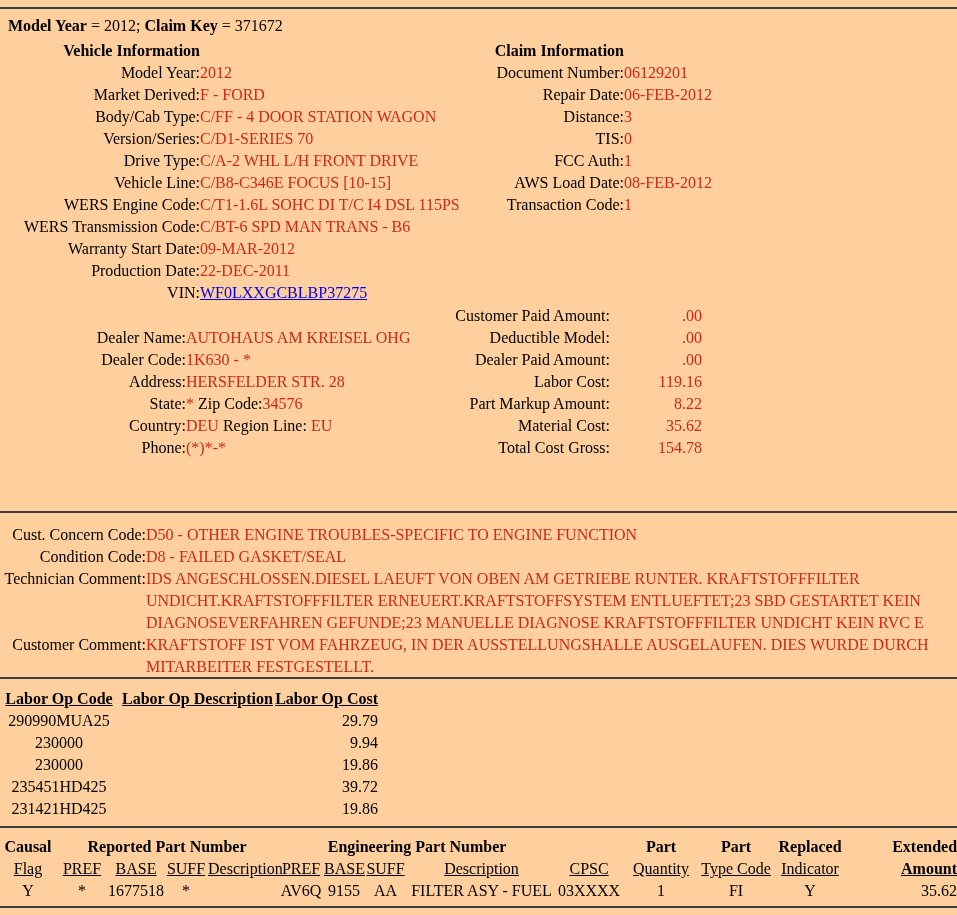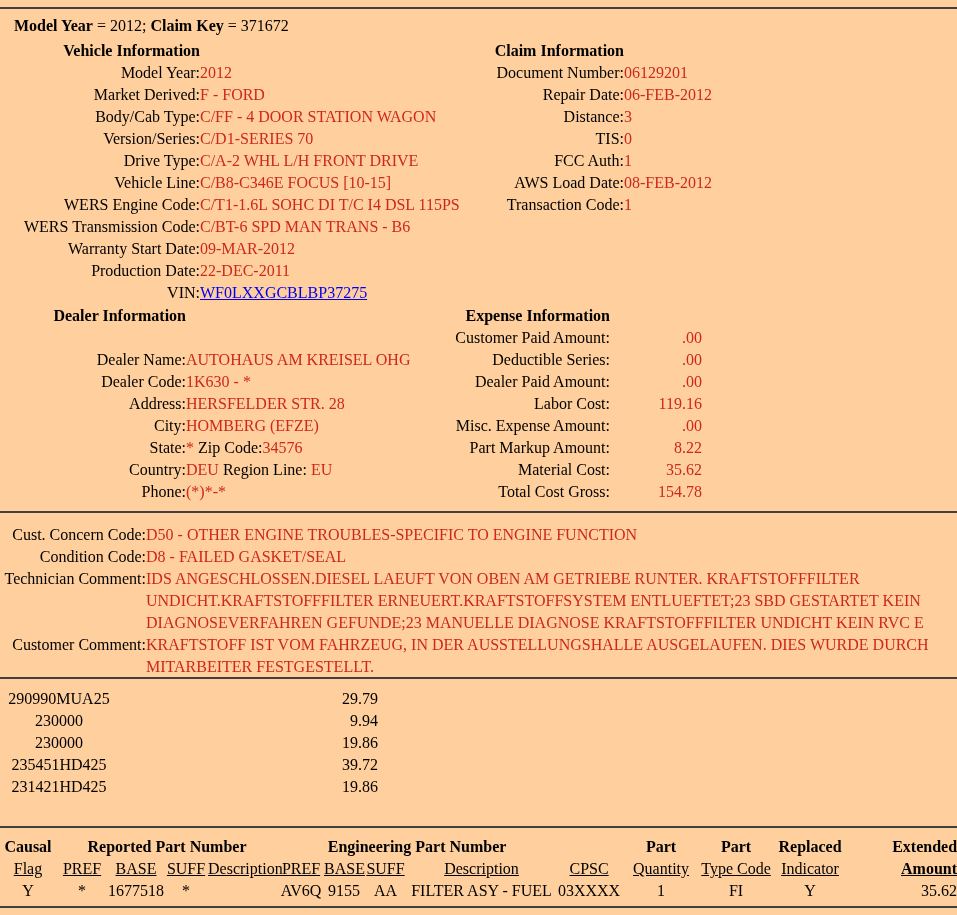--- a/index.html
+++ b/index.html
@@ -3,21 +3,21 @@
 <meta charset="utf-8">
 <style>
   html,body { margin:0; padding:0; }
   body { background:#ffd09e; }
   .page {
     position:relative; width:957px; height:915px; background:#ffd09e;
     font-family:"Liberation Serif", serif; font-size:16px; color:#000;
     overflow:hidden;
   }
   .rule { position:absolute; left:0; width:957px; height:0; border-top:2px solid #3f3f3f; }
-  .title-line { position:absolute; left:14px; top:15px; height:22px; line-height:22px; white-space:nowrap;text-align:right; }
+  .title-line { position:absolute; left:8px; top:15px; height:22px; line-height:22px; white-space:nowrap;text-align:right; }
   .title-line b { font-weight:bold; }
 
   table.t { position:absolute; border-collapse:collapse; table-layout:fixed; }
   table.t td { padding:0; height:22px; line-height:22px; vertical-align:top; white-space:nowrap; overflow:visible; }
   .lbl  { text-align:right; color:#000; }
   .val  { color:#cd2819; padding-left:5px; }
   .hdr  { font-weight:bold; text-align:right; color:#000; }
   .numv { text-align:right; color:#cd2819; }
   .red  { color:#cd2819; }
   .blk  { color:#000; }
@@ -138,63 +138,49 @@
 
   <table class="t" style="top:305px; left:0; width:957px;">
     <colgroup>
         <col style="width:186px">
         <col style="width:247px">
         <col style="width:177px">
         <col style="width:92px">
         <col style="width:255px">
       </colgroup>
     <tbody>
-        <tr>
-      <td class="hdr">Dealer Information</td>
-      <td></td>
-      <td class="hdr">Expense Information</td>
-      <td></td>
-          <td></td>
-    </tr>
     <tr>
       <td class="lbl"></td>
       <td class="val"></td>
       <td class="lbl">Customer Paid Amount:</td>
       <td class="numv">.00</td>
       <td></td>
     </tr>
     <tr>
       <td class="lbl">Dealer Name:</td>
       <td class="val">AUTOHAUS AM KREISEL OHG</td>
-      <td class="lbl">Deductible Series:</td>
+      <td class="lbl">Deductible Model:</td>
       <td class="numv">.00</td>
       <td></td>
     </tr>
     <tr>
       <td class="lbl">Dealer Code:</td>
       <td class="val">1K630 - *</td>
       <td class="lbl">Dealer Paid Amount:</td>
       <td class="numv">.00</td>
       <td></td>
     </tr>
     <tr>
       <td class="lbl">Address:</td>
       <td class="val">HERSFELDER STR. 28</td>
       <td class="lbl">Labor Cost:</td>
       <td class="numv">119.16</td>
       <td></td>
     </tr>
     <tr>
-      <td class="lbl">City:</td>
-      <td class="val">HOMBERG (EFZE)</td>
-      <td class="lbl">Misc. Expense Amount:</td>
-      <td class="numv">.00</td>
-      <td></td>
-    </tr>
-    <tr>
       <td class="lbl">State:</td>
       <td class="val"><span class="red">*</span> <span class="blk">Zip Code:</span><span class="red">34576</span></td>
       <td class="lbl">Part Markup Amount:</td>
       <td class="numv">8.22</td>
       <td></td>
     </tr>
     <tr>
       <td class="lbl">Country:</td>
       <td class="val"><span class="red">DEU</span> <span class="blk">Region Line:</span> <span class="red">EU</span></td>
       <td class="lbl">Material Cost:</td>
@@ -240,20 +226,25 @@
 
   <div class="rule" style="top:677px"></div>
 
   <table class="t labor" style="top:688px; left:0; width:378px;">
     <colgroup>
         <col style="width:118px">
         <col style="width:154px">
         <col style="width:106px">
       </colgroup>
     <tbody>
+        <tr>
+      <td class="lh c-code">Labor Op Code</td>
+      <td class="lh c-desc">Labor Op Description</td>
+      <td class="lh c-cost">Labor Op Cost</td>
+    </tr>
     <tr>
       <td class="c-code">290990MUA25</td>
       <td class="c-desc"></td>
       <td class="c-cost">29.79</td>
     </tr>
     <tr>
       <td class="c-code">230000</td>
       <td class="c-desc"></td>
       <td class="c-cost">9.94</td>
     </tr>

